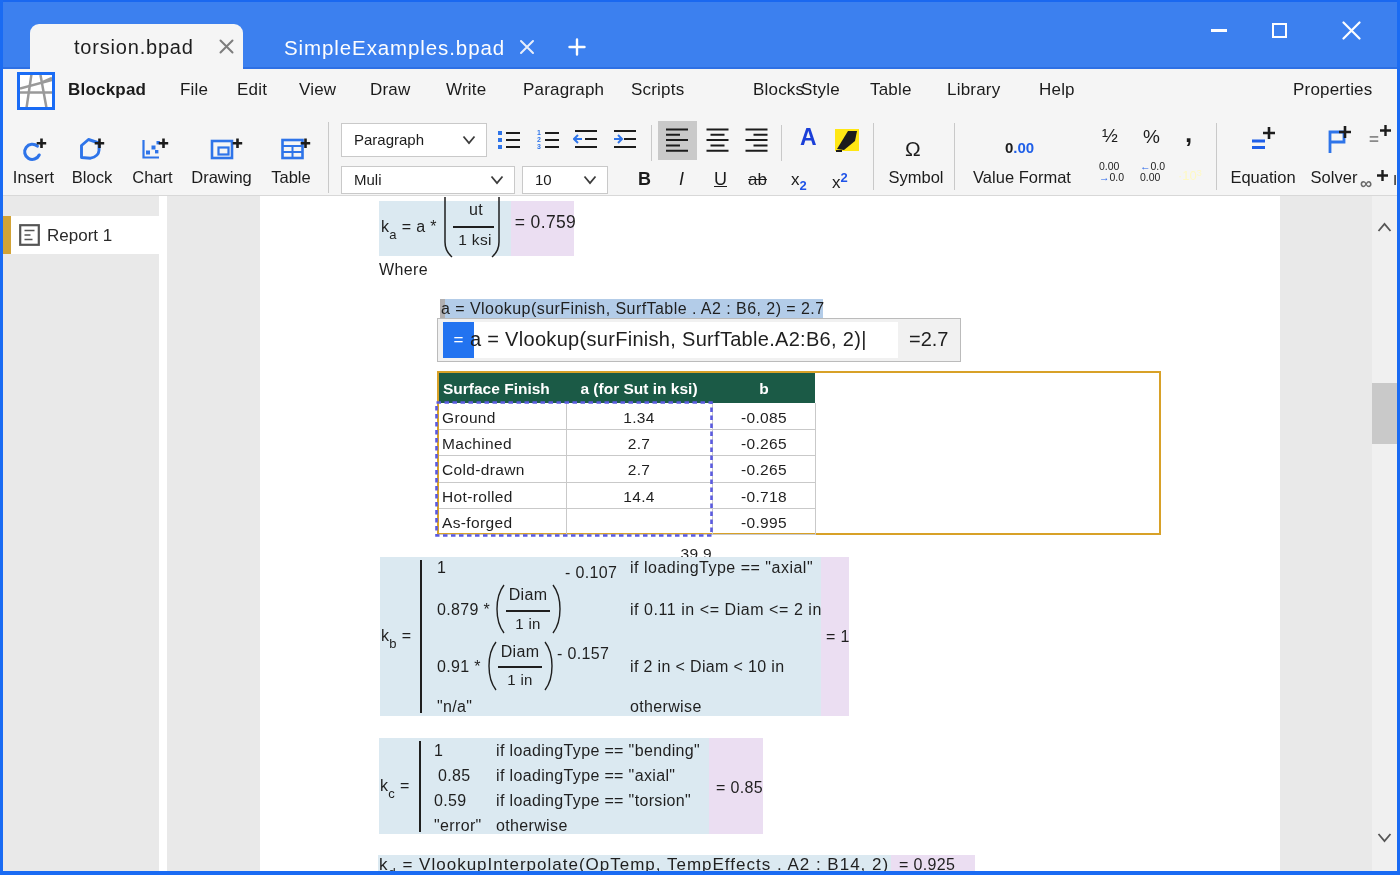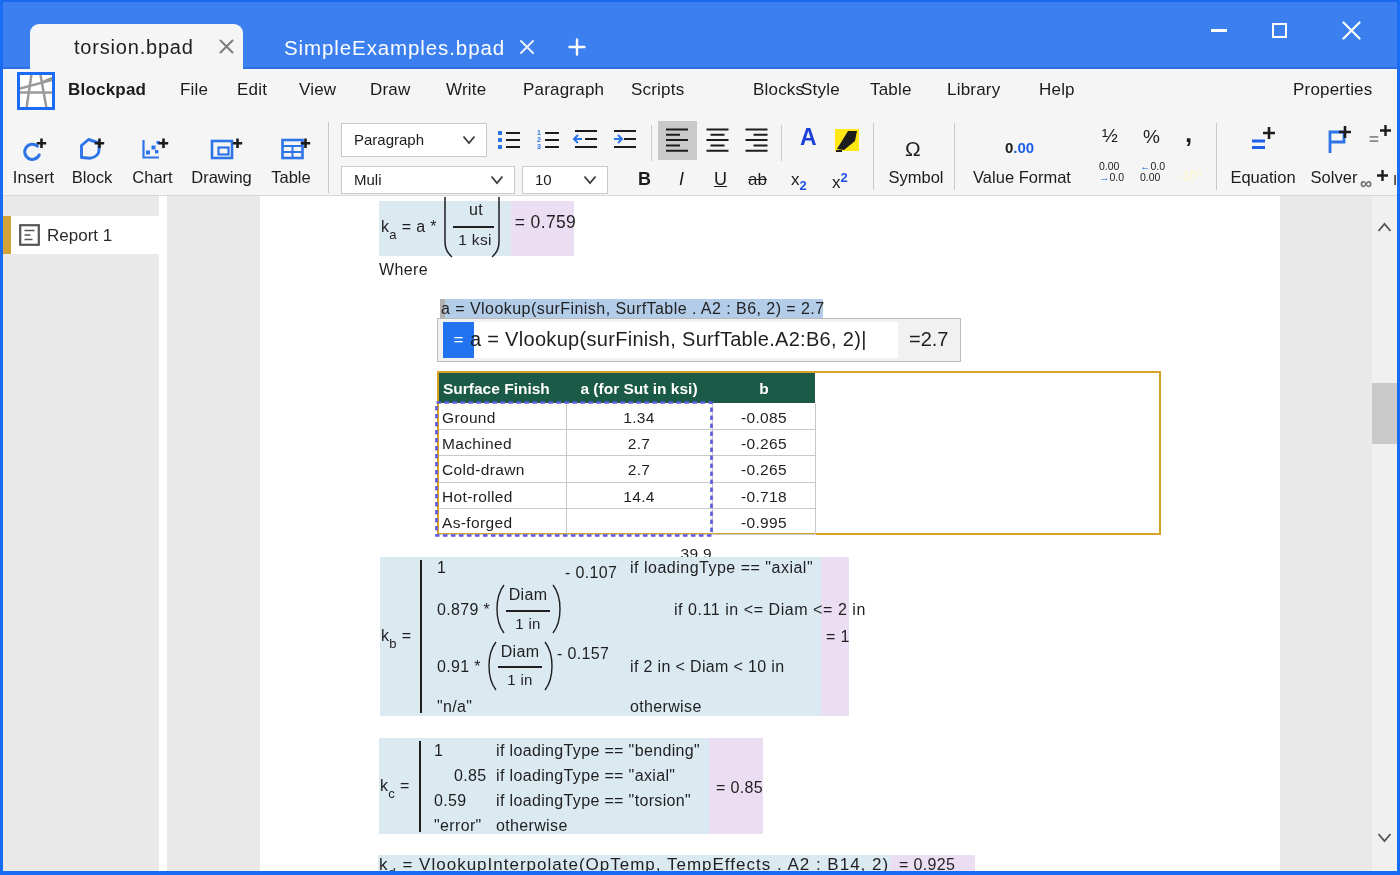--- a/index.html
+++ b/index.html
@@ -329,21 +329,21 @@
   <svg class="abs" style="left:494px;top:583px;" width="13" height="52" viewBox="0 0 13 52">
       <path d="M10 2 Q3 11 3 26 Q3 41 10 50" fill="none" stroke="#1f1f1f" stroke-width="1.4"></path>
     </svg>
   <div class="abs doc" style="left:507px;top:586px;width:42px;text-align:center;">Diam</div>
   <div class="abs" style="left:506px;top:610px;width:44px;height:1.5px;background:#1f1f1f;"></div>
   <div class="abs doc" style="left:507px;top:615px;width:42px;text-align:center;font-size:15px;">1 in</div>
   <svg class="abs" style="left:550px;top:583px;" width="13" height="52" viewBox="0 0 13 52">
       <path d="M3 2 Q10 11 10 26 Q10 41 3 50" fill="none" stroke="#1f1f1f" stroke-width="1.4"></path>
     </svg>
   <div class="abs doc" style="left:565px;top:564px;">- 0.107</div>
-  <div class="abs doc" style="left:630px;top:601px;letter-spacing:0.55px;margin-left:44px;">if 0.11 in &lt;= Diam &lt;= 2 in</div>
+  <div class="abs doc" style="left:630px;top:601px;letter-spacing:0.55px;">if 0.11 in &lt;= Diam &lt;= 2 in</div>
   <div class="abs doc" style="left:437px;top:658px;">0.91 *</div>
   <svg class="abs" style="left:486px;top:640px;" width="13" height="52" viewBox="0 0 13 52">
       <path d="M10 2 Q3 11 3 26 Q3 41 10 50" fill="none" stroke="#1f1f1f" stroke-width="1.4"></path>
     </svg>
   <div class="abs doc" style="left:499px;top:643px;width:42px;text-align:center;">Diam</div>
   <div class="abs" style="left:498px;top:666px;width:44px;height:1.5px;background:#1f1f1f;"></div>
   <div class="abs doc" style="left:499px;top:671px;width:42px;text-align:center;font-size:15px;">1 in</div>
   <svg class="abs" style="left:542px;top:640px;" width="13" height="52" viewBox="0 0 13 52">
       <path d="M3 2 Q10 11 10 26 Q10 41 3 50" fill="none" stroke="#1f1f1f" stroke-width="1.4"></path>
     </svg>
@@ -352,21 +352,21 @@
   <div class="abs doc" style="left:437px;top:698px;">"n/a"</div>
   <div class="abs doc" style="left:630px;top:698px;">otherwise</div>
   <div class="abs doc" style="left:826px;top:628px;">= 1</div>
 
   <div class="abs hlblue" style="left:379px;top:738px;width:330px;height:96px;"></div>
   <div class="abs hlpink" style="left:709px;top:738px;width:54px;height:96px;"></div>
   <div class="abs doc" style="left:380px;top:777px;">k<span style="font-size:13px;vertical-align:-7px;">c</span> =</div>
   <div class="abs" style="left:419px;top:741px;width:1.6px;height:91px;background:#1f1f1f;"></div>
   <div class="abs doc" style="left:434px;top:742px;">1</div>
   <div class="abs doc" style="left:496px;top:742px;">if loadingType == "bending"</div>
-  <div class="abs doc" style="left:454px;top:767px;">0.85</div>
+  <div class="abs doc" style="left:438px;top:767px;">0.85</div>
   <div class="abs doc" style="left:496px;top:767px;">if loadingType == "axial"</div>
   <div class="abs doc" style="left:434px;top:792px;">0.59</div>
   <div class="abs doc" style="left:496px;top:792px;">if loadingType == "torsion"</div>
   <div class="abs doc" style="left:434px;top:817px;">"error"</div>
   <div class="abs doc" style="left:496px;top:817px;">otherwise</div>
   <div class="abs doc" style="left:716px;top:779px;">= 0.85</div>
 
   <div class="abs hlblue" style="left:378px;top:855px;width:513px;height:17px;"></div>
   <div class="abs hlpink" style="left:891px;top:855px;width:84px;height:17px;"></div>
   <div class="abs doc" style="left:379px;top:855px;font-size:17px;letter-spacing:1.0px;">k<span style="font-size:13px;vertical-align:-7px;">d</span> = VlookupInterpolate(OpTemp, TempEffects . A2 : B14, 2)</div>

